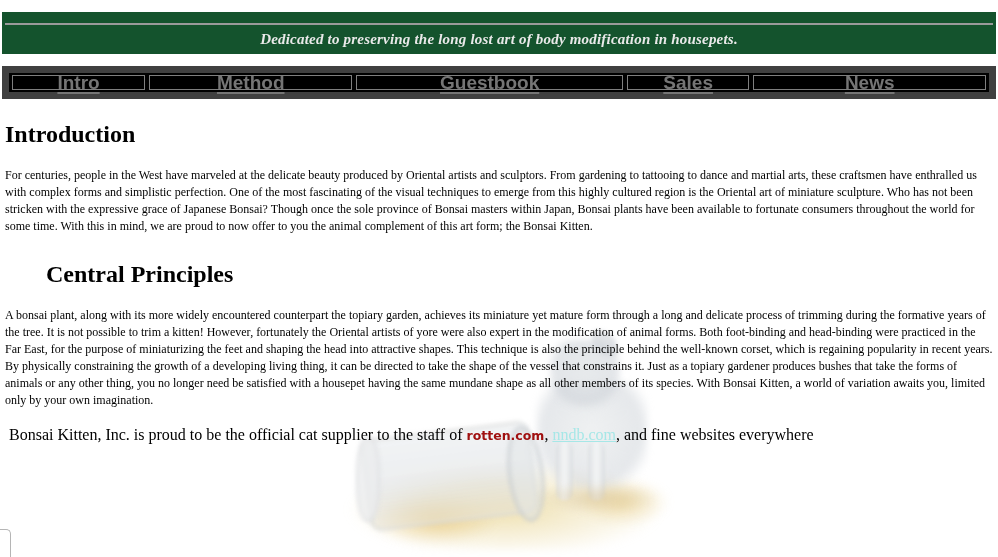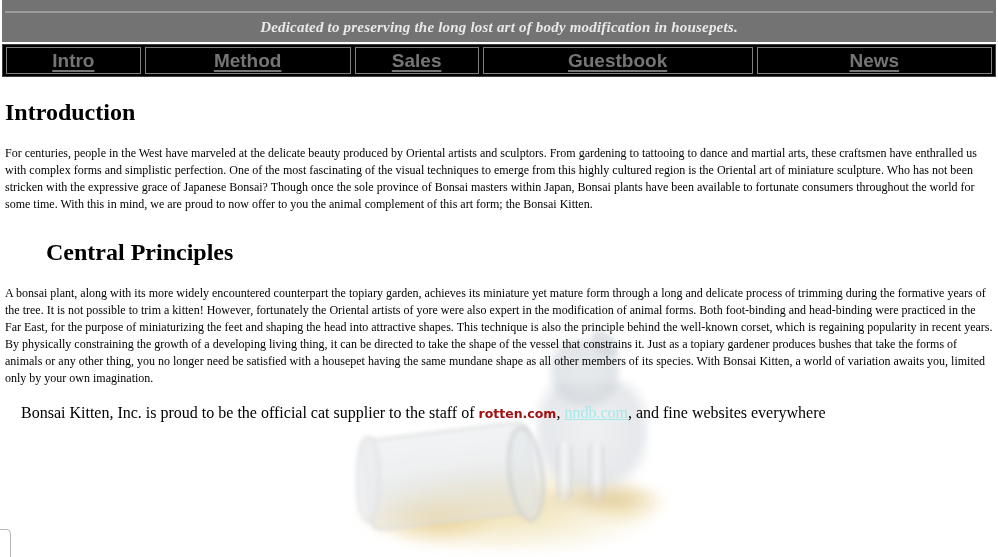--- a/index.html
+++ b/index.html
@@ -6,33 +6,33 @@
   body {
     width:998px; height:557px;
     background:#ffffff;
     overflow:hidden;
     position:relative;
     font-family:"Liberation Serif", serif;
     color:#000;
   }
 
   
-  .banner { margin:0 2px; background:#737373; }
+  .banner { margin:12px 2px; background:#14532d; }
   .banner-topbar { height:11px; }
   .banner-divider { height:2px; background:#9a9a9a; margin:0 3px; }
   .banner-tagline {
     height:29px; display:flex; align-items:center; justify-content:center;
     color:#e9e9e9; font-style:italic; font-weight:bold; font-size:15px;
     letter-spacing:.2px;
   }
 
   
   .navbar {
     margin:2px 2px 0; background:#000;
-    border:1px solid #404040;
+    border:7px solid #404040;
     display:flex; gap:4px; padding:2px 3px;
     height:33px; box-sizing:border-box;
   }
   .nav-cell {
     display:flex; align-items:center; justify-content:center;
     border:1px solid #7f7f7f;
     color:#757575;
     font-family:"Liberation Sans", sans-serif;
     font-weight:bold; font-size:19px;
     text-decoration:underline;
@@ -47,21 +47,21 @@
 
   
   main { margin:0 5px; position:relative; z-index:1; }
   h2 {
     font-size:24px; line-height:26px;
     margin:22px 0 20px; font-weight:bold;
   }
   h2.second { margin-top:26px;margin-left:41px; }
   p.body { font-size:12px; line-height:17px; margin:0 0 15px; }
   p.contact { font-size:16px; line-height:17px; margin:44px 0 0; }
-  p.footerline { font-size:16px; line-height:17px; margin:17px 16px 0; }
+  p.footerline { font-size:16px; line-height:17px; margin:17px 4px 0; }
   a.cyan { color:#a6e7e7; text-decoration:underline; cursor:pointer; }
   a.red {
     color:#a01010;
     font-family:"DejaVu Sans", sans-serif;
     font-weight:bold; font-size:12.5px;
     text-decoration:none; cursor:pointer;
   }
 
   
   .watermark {
@@ -164,22 +164,22 @@
 
 <header class="banner">
   <div class="banner-topbar"></div>
   <div class="banner-divider"></div>
   <div class="banner-tagline">Dedicated to preserving the long lost art of body modification in housepets.</div>
 </header>
 
 <nav class="navbar">
   <a class="nav-cell gw1">Intro</a>
   <a class="nav-cell gw2">Method</a>
+  <a class="nav-cell gw5">Guestbook</a>
   <a class="nav-cell gw4">Sales</a>
-  <a class="nav-cell gw5">Guestbook</a>
   <a class="nav-cell gw6">News</a>
 </nav>
 
 <main>
   <h2>Introduction</h2>
   <p class="body">For centuries, people in the West have marveled at the delicate beauty produced by Oriental artists and sculptors. From gardening to tattooing to dance and martial arts, these craftsmen have enthralled us with complex forms and simplistic perfection. One of the most fascinating of the visual techniques to emerge from this highly cultured region is the Oriental art of miniature sculpture. Who has not been stricken with the expressive grace of Japanese Bonsai? Though once the sole province of Bonsai masters within Japan, Bonsai plants have been available to fortunate consumers throughout the world for some time. With this in mind, we are proud to now offer to you the animal complement of this art form; the Bonsai Kitten.</p>
 
   <h2 class="second">Central Principles</h2>
   <p class="body">A bonsai plant, along with its more widely encountered counterpart the topiary garden, achieves its miniature yet mature form through a long and delicate process of trimming during the formative years of the tree. It is not possible to trim a kitten! However, fortunately the Oriental artists of yore were also expert in the modification of animal forms. Both foot-binding and head-binding were practiced in the Far East, for the purpose of miniaturizing the feet and shaping the head into attractive shapes. This technique is also the principle behind the well-known corset, which is regaining popularity in recent years. By physically constraining the growth of a developing living thing, it can be directed to take the shape of the vessel that constrains it. Just as a topiary gardener produces bushes that take the forms of animals or any other thing, you no longer need be satisfied with a housepet having the same mundane shape as all other members of its species. With Bonsai Kitten, a world of variation awaits you, limited only by your own imagination.</p>
 

